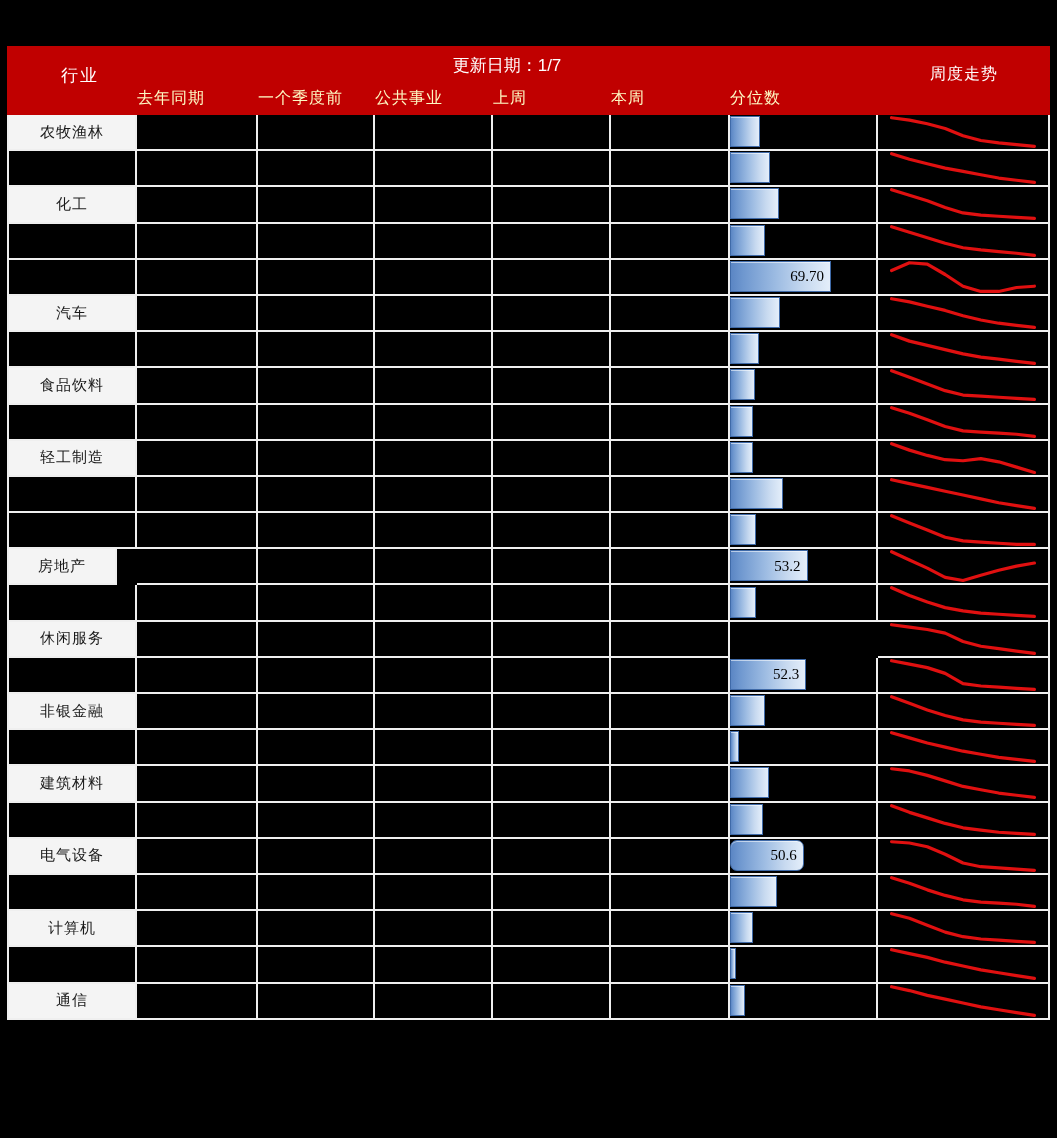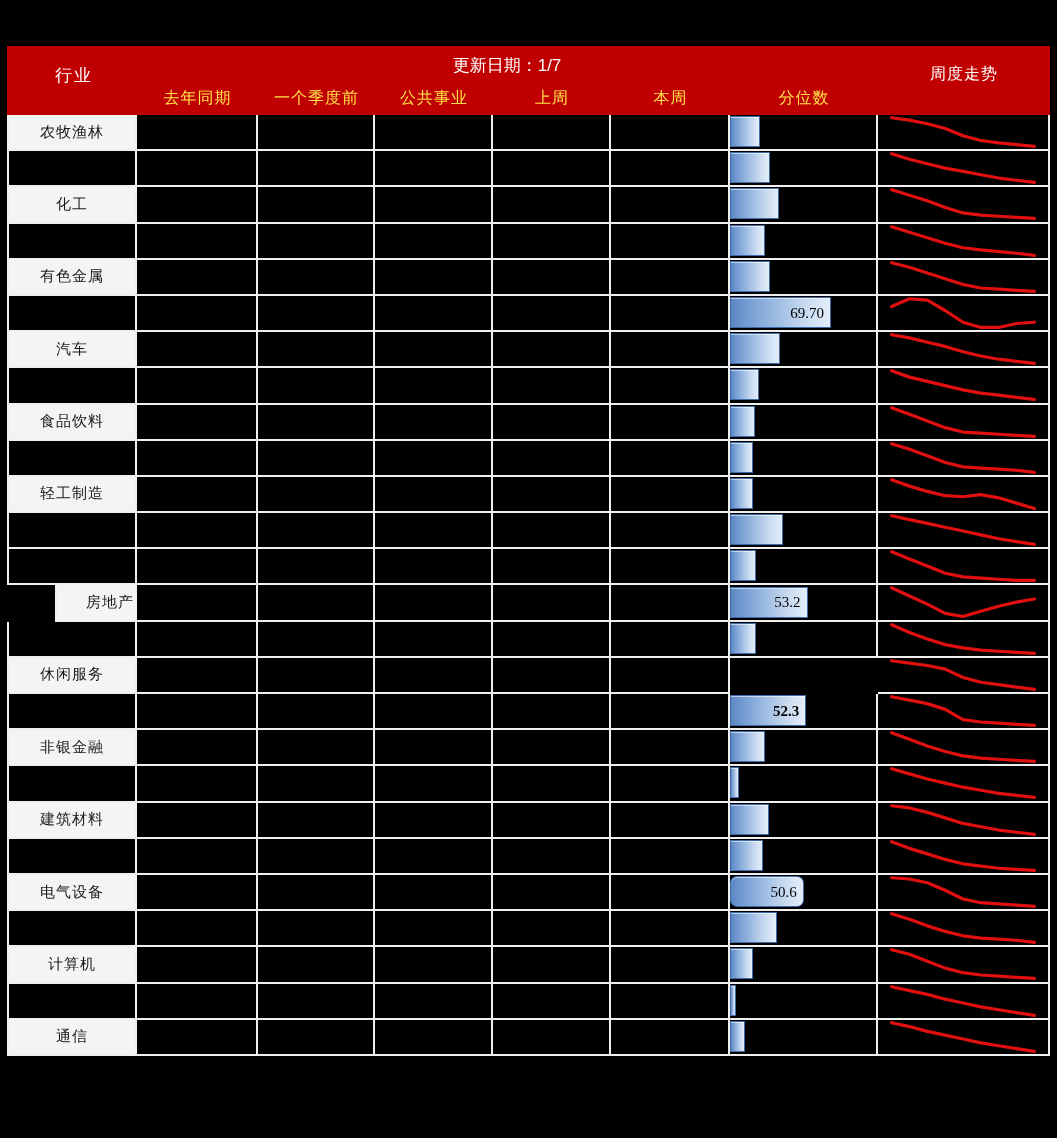--- a/index.html
+++ b/index.html
@@ -2,28 +2,28 @@
 <html><head>
 <meta charset="utf-8">
 <style>
   html,body{margin:0;padding:0;background:#000;}
   body{width:1057px;height:1138px;font-family:"Liberation Sans","DejaVu Sans",sans-serif;}
   .page{position:relative;width:1057px;height:1138px;background:#000;overflow:hidden;}
   .table{position:absolute;left:7px;top:46px;width:1043px;}
 
   
   .thead{position:relative;height:69px;background:#c00000;}
-  .th-industry{position:absolute;left:2px;top:18px;width:130px;text-align:center;
+  .th-industry{position:absolute;left:8px;top:18px;width:130px;text-align:center;
                color:#fff;font-size:17px;letter-spacing:2px;}
   .th-date{position:absolute;left:130px;top:8px;width:740px;text-align:center;
            color:#fff;font-size:17px;}
   .th-trend{position:absolute;left:871px;top:18px;width:172px;text-align:center;
             color:#fff;font-size:16px;letter-spacing:1px;}
-  .th-sub{position:absolute;top:42px;height:24px;color:#fde047;font-size:16px;
-          text-align:center;letter-spacing:1px;}
+  .th-sub{position:absolute;top:42px;height:24px;color:#fef9c3;font-size:16px;
+          text-align:left;letter-spacing:1px;}
 
   
   .tbody{position:relative;background:#000;}
   .row{position:relative;height:36.2px;box-sizing:border-box;}
   .cell{position:absolute;top:0;height:36.2px;box-sizing:border-box;
         border-right:2px solid #efefef;border-bottom:2px solid #efefef;background:#000;}
   .cell.c0{border-left:2px solid #efefef;}
   .cell.last{border-right:2px solid #efefef;}
   .name-cell{display:flex;align-items:center;justify-content:center;
              font-size:15px;color:#000;letter-spacing:1px;}
@@ -137,40 +137,20 @@
             </div>
           </div>
           <div class="cell last" style="left: 871px; width: 172px;">
             <div class="spark">
               <svg viewBox="0 0 100 100" preserveAspectRatio="none">
                 <polyline points="8.0,8.0 18.5,24.2 29.0,40.3 39.5,56.5 50.0,69.4 60.5,75.8 71.0,80.7 81.5,85.5 92.0,92.0" fill="none" stroke="#e01010" stroke-width="3.2" vector-effect="non-scaling-stroke" stroke-linejoin="round" stroke-linecap="round"></polyline>
               </svg>
             </div>
           </div>
         </div>
-        <div class="row light">
-          <div class="cell c0 name-cell" style="left: 0px; width: 130px;">有色金属</div>
-          <div class="cell" style="left: 130px; width: 121px;"></div>
-          <div class="cell" style="left: 251px; width: 117px;"></div>
-          <div class="cell" style="left: 368px; width: 118px;"></div>
-          <div class="cell" style="left: 486px; width: 118px;"></div>
-          <div class="cell" style="left: 604px; width: 119px;"></div>
-          <div class="cell" style="left: 723px; width: 148px;">
-            <div class="barwrap">
-              <div class="bar" style="width: 38.34px;"></div>
-            </div>
-          </div>
-          <div class="cell last" style="left: 871px; width: 172px;">
-            <div class="spark">
-              <svg viewBox="0 0 100 100" preserveAspectRatio="none">
-                <polyline points="8.0,8.0 18.5,21.4 29.0,38.2 39.5,55.0 50.0,71.8 60.5,81.9 71.0,85.3 81.5,88.6 92.0,92.0" fill="none" stroke="#e01010" stroke-width="3.2" vector-effect="non-scaling-stroke" stroke-linejoin="round" stroke-linecap="round"></polyline>
-              </svg>
-            </div>
-          </div>
-        </div>
         <div class="row dark">
           <div class="cell c0 name-cell" style="left: 0px; width: 130px;"></div>
           <div class="cell" style="left: 130px; width: 121px;"></div>
           <div class="cell" style="left: 251px; width: 117px;"></div>
           <div class="cell" style="left: 368px; width: 118px;"></div>
           <div class="cell" style="left: 486px; width: 118px;"></div>
           <div class="cell" style="left: 604px; width: 119px;"></div>
           <div class="cell" style="left: 723px; width: 148px;">
             <div class="barwrap">
               <div class="bar" style="width: 98.974px;">
@@ -320,21 +300,21 @@
           </div>
           <div class="cell last" style="left: 871px; width: 172px;">
             <div class="spark">
               <svg viewBox="0 0 100 100" preserveAspectRatio="none">
                 <polyline points="8.0,8.0 18.5,29.0 29.0,50.0 39.5,71.0 50.0,81.5 60.5,85.0 71.0,88.5 81.5,92.0 92.0,92.0" fill="none" stroke="#e01010" stroke-width="3.2" vector-effect="non-scaling-stroke" stroke-linejoin="round" stroke-linecap="round"></polyline>
               </svg>
             </div>
           </div>
         </div>
         <div class="row light">
-          <div class="cell c0 name-cell" style="left: 0px; width: 110px; margin-left: 48px;">房地产</div>
+          <div class="cell c0 name-cell" style="left: 0px; width: 110px;">房地产</div>
           <div class="cell" style="left: 130px; width: 121px;"></div>
           <div class="cell" style="left: 251px; width: 117px;"></div>
           <div class="cell" style="left: 368px; width: 118px;"></div>
           <div class="cell" style="left: 486px; width: 118px;"></div>
           <div class="cell" style="left: 604px; width: 119px;"></div>
           <div class="cell" style="left: 723px; width: 148px;">
             <div class="barwrap">
               <div class="bar" style="width: 75.544px;">
                 <span class="bar-label">53.2</span>
               </div>
@@ -383,21 +363,21 @@
             </div>
           </div>
         </div>
         <div class="row dark">
           <div class="cell c0 name-cell" style="left: 0px; width: 130px;"></div>
           <div class="cell" style="left: 130px; width: 121px;"></div>
           <div class="cell" style="left: 251px; width: 117px;"></div>
           <div class="cell" style="left: 368px; width: 118px;"></div>
           <div class="cell" style="left: 486px; width: 118px;"></div>
           <div class="cell" style="left: 604px; width: 119px;"></div>
-          <div class="cell" style="left: 723px; width: 148px; font-weight: bold;">
+          <div class="cell" style="left: 723px; width: 148px;">
             <div class="barwrap">
               <div class="bar" style="width: 74.266px;">
                 <span class="bar-label">52.3</span>
               </div>
             </div>
           </div>
           <div class="cell last" style="left: 871px; width: 172px;">
             <div class="spark">
               <svg viewBox="0 0 100 100" preserveAspectRatio="none">
                 <polyline points="8.0,8.0 18.5,18.1 29.0,28.2 39.5,45.0 50.0,75.2 60.5,81.9 71.0,85.3 81.5,88.6 92.0,92.0" fill="none" stroke="#e01010" stroke-width="3.2" vector-effect="non-scaling-stroke" stroke-linejoin="round" stroke-linecap="round"></polyline>

